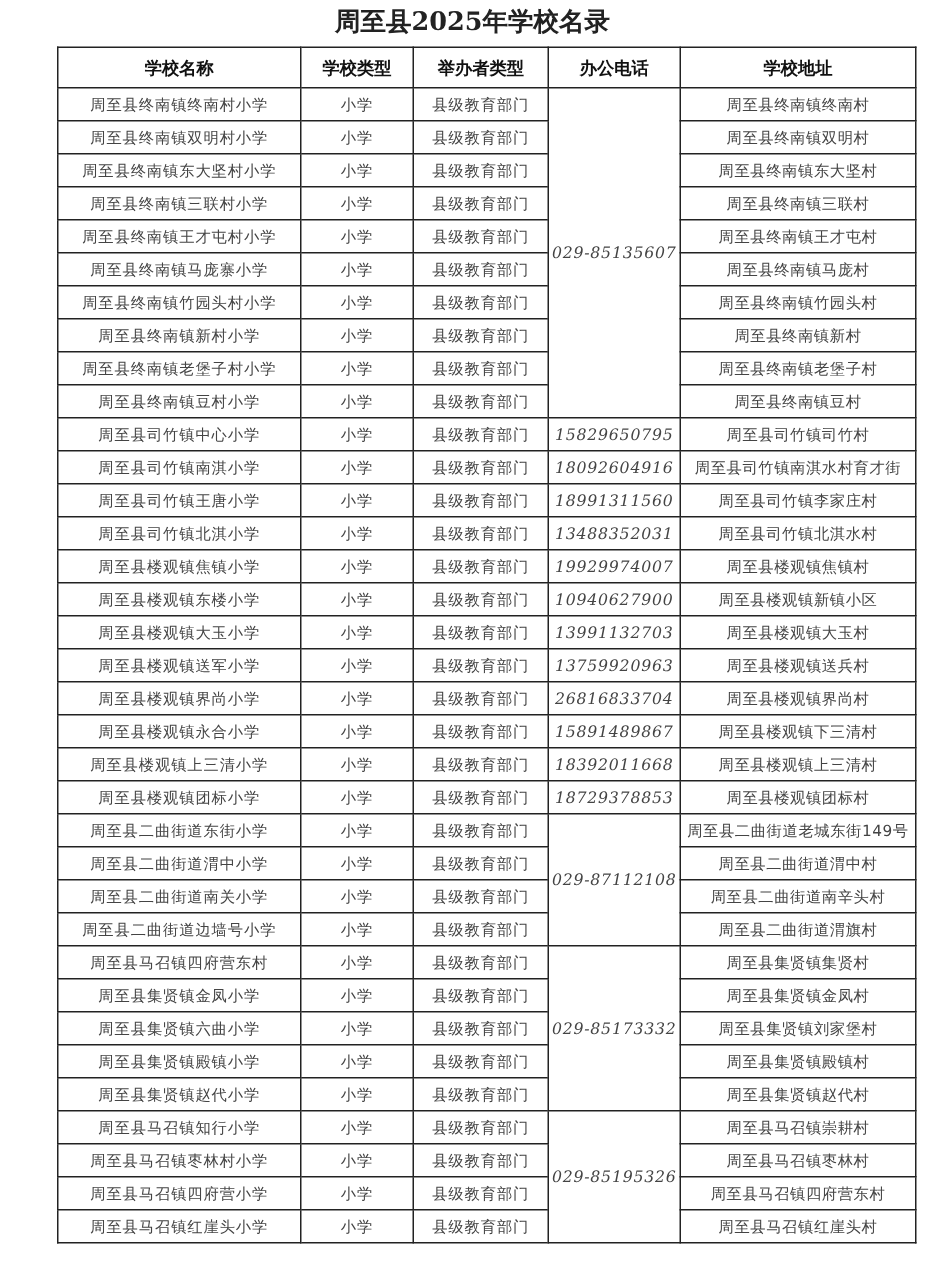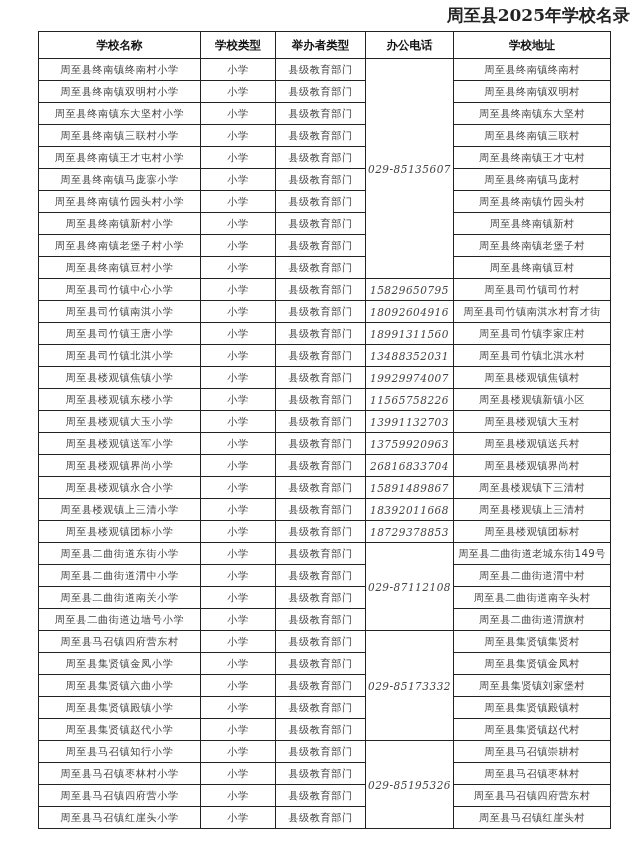--- a/index.html
+++ b/index.html
@@ -1,18 +1,18 @@
 <!DOCTYPE html>
 <html><head>
 <meta charset="utf-8">
 <style>
   html, body { margin: 0; padding: 0; background: #ffffff; }
   body { width: 630px; height: 843px; position: relative; overflow: hidden;
          font-family: "DejaVu Serif", "Liberation Serif", serif; color: #333; }
-  .title { position: absolute; top: 2px; left: 0; width: 630px; text-align: right;
+  .title { position: absolute; top: 2px; left: 0; width: 630px; text-align: center;
            font-size: 17px; font-weight: bold; color: #222; letter-spacing: 0px;
            font-family: "DejaVu Serif", "Liberation Serif", serif; line-height: 26px; }
   table { position: absolute; left: 38px; top: 31px; border-collapse: collapse;
           table-layout: fixed; width: 572px; }
   td, th { border: 1px solid #222; text-align: center; vertical-align: middle;
            padding: 0; overflow: hidden; white-space: nowrap; }
   th { height: 26px; font-size: 11.5px; font-weight: bold; color: #111;
        font-family: "DejaVu Sans", "Liberation Sans", sans-serif; margin-top: 20px; }
   td { height: 21px; font-size: 10.2px; color: #444; letter-spacing: 0.6px;
        font-family: "DejaVu Sans", "Liberation Sans", sans-serif; }
@@ -137,21 +137,21 @@
         <td>周至县楼观镇焦镇小学</td>
         <td>小学</td>
         <td>县级教育部门</td>
         <td class="phone" rowspan="1">19929974007</td>
         <td class="addr">周至县楼观镇焦镇村</td>
       </tr>
       <tr>
         <td>周至县楼观镇东楼小学</td>
         <td>小学</td>
         <td>县级教育部门</td>
-        <td class="phone" rowspan="1">11565758226</td>
+        <td class="phone" rowspan="1">10940627900</td>
         <td class="addr">周至县楼观镇新镇小区</td>
       </tr>
       <tr>
         <td>周至县楼观镇大玉小学</td>
         <td>小学</td>
         <td>县级教育部门</td>
         <td class="phone" rowspan="1">13991132703</td>
         <td class="addr">周至县楼观镇大玉村</td>
       </tr>
       <tr>

